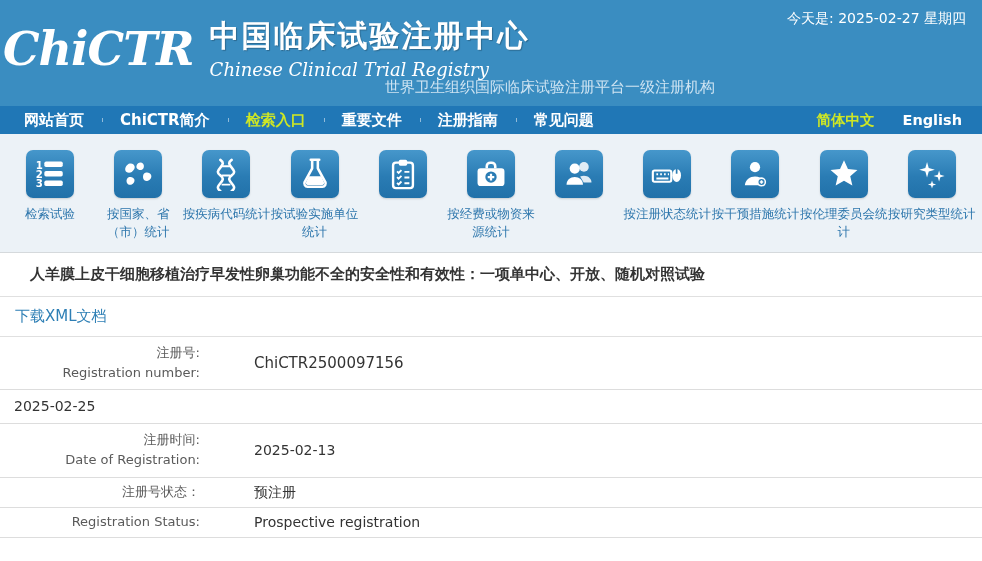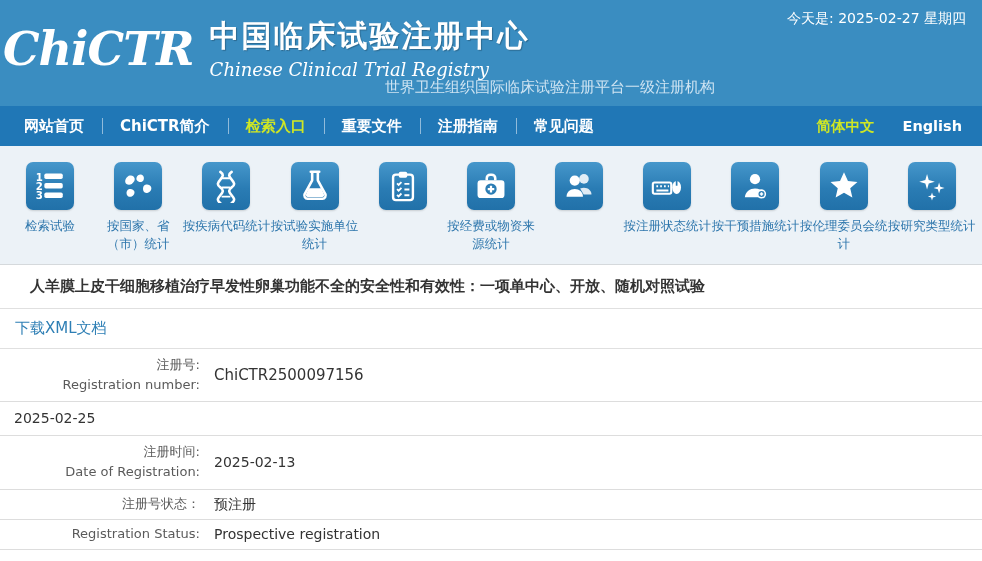--- a/index.html
+++ b/index.html
@@ -12,21 +12,21 @@
   .header-date { position:absolute; top:10px; right:16px; font-size:14px; color:#fff; }
   .brand { position:absolute; left:3px; top:14px; display:flex; align-items:flex-start; }
   .logo { font-family:"DejaVu Serif","Liberation Serif",serif; font-style:italic; font-weight:bold;
           font-size:46px; line-height:70px; letter-spacing:-1px; color:#fff; cursor:pointer; }
   .brand-titles { margin-left:16px; padding-top:2px; }
   .title-zh { font-size:30px; font-weight:bold; letter-spacing:2px; text-shadow:1px 1px 1px rgba(0,0,0,.25); }
   .title-en { font-family:"DejaVu Serif","Liberation Serif",serif; font-style:italic; font-size:18px; margin-top:2px; }
   .who-line { position:absolute; left:385px; top:78px; font-size:15px; color:#cfe4f2; }
 
   
-  .main-nav { height:40px; background:#2077b6; display:flex; align-items:stretch; padding:0 6px;text-align:center; }
+  .main-nav { height:28px; background:#2077b6; display:flex; align-items:stretch; padding:0 6px;text-align:center; }
   .nav-item { display:flex; align-items:center; padding:0 18px; font-size:15px; font-weight:bold;
               color:#fff; cursor:pointer; position:relative; }
   .nav-item + .nav-item::before { content:""; position:absolute; left:0; top:12px; bottom:12px;
               border-left:1px solid rgba(255,255,255,.5); }
   .nav-item.active { color:#cfe724; }
   .nav-lang { margin-left:auto; display:flex; align-items:center; }
   .lang-item { display:flex; align-items:center; padding:0 14px; font-size:14.5px; font-weight:bold;
                color:#fff; cursor:pointer; position:relative; }
   .lang-item.zh { color:#cfe724; }
   .lang-item + .lang-item::before { content:""; position:absolute; left:0; top:12px; bottom:12px;
@@ -43,21 +43,21 @@
   .tile svg { width:34px; height:34px; display:block; }
   .tool-label { margin-top:7px; font-size:12.5px; line-height:1.45; color:#2d76ac; text-align:center; }
 
   
   .trial-title { padding:12px 30px; font-size:15px; font-weight:bold; color:#333;
                  border-bottom:1px solid #e0e0e0; }
   .xml-row { padding:9px 15px 10px; border-bottom:1px solid #e0e0e0; }
   .xml-link { font-size:15px; color:#2e7fb5; cursor:pointer; text-decoration:none; }
 
   .info-table { width:100%; }
-  .info-row { display:flex; align-items:center; border-bottom:1px solid #ddd; padding:4px 0; }
+  .info-row { display:flex; align-items:center; border-bottom:1px solid #ddd; padding:4px 0;gap:40px; }
   .cell-label { width:200px; flex:0 0 auto; text-align:right; color:#5a5a5a; font-size:13px; line-height:1.55; }
   .cell-value { flex:1; padding-left:14px; color:#333; font-size:14px; line-height:1.5; }
   .info-row.reg-number .cell-value { font-size:15px; }
   .info-row.tall { padding:6px 0; }
 </style>
 </head>
 <body>
 
 <div class="page">
 

